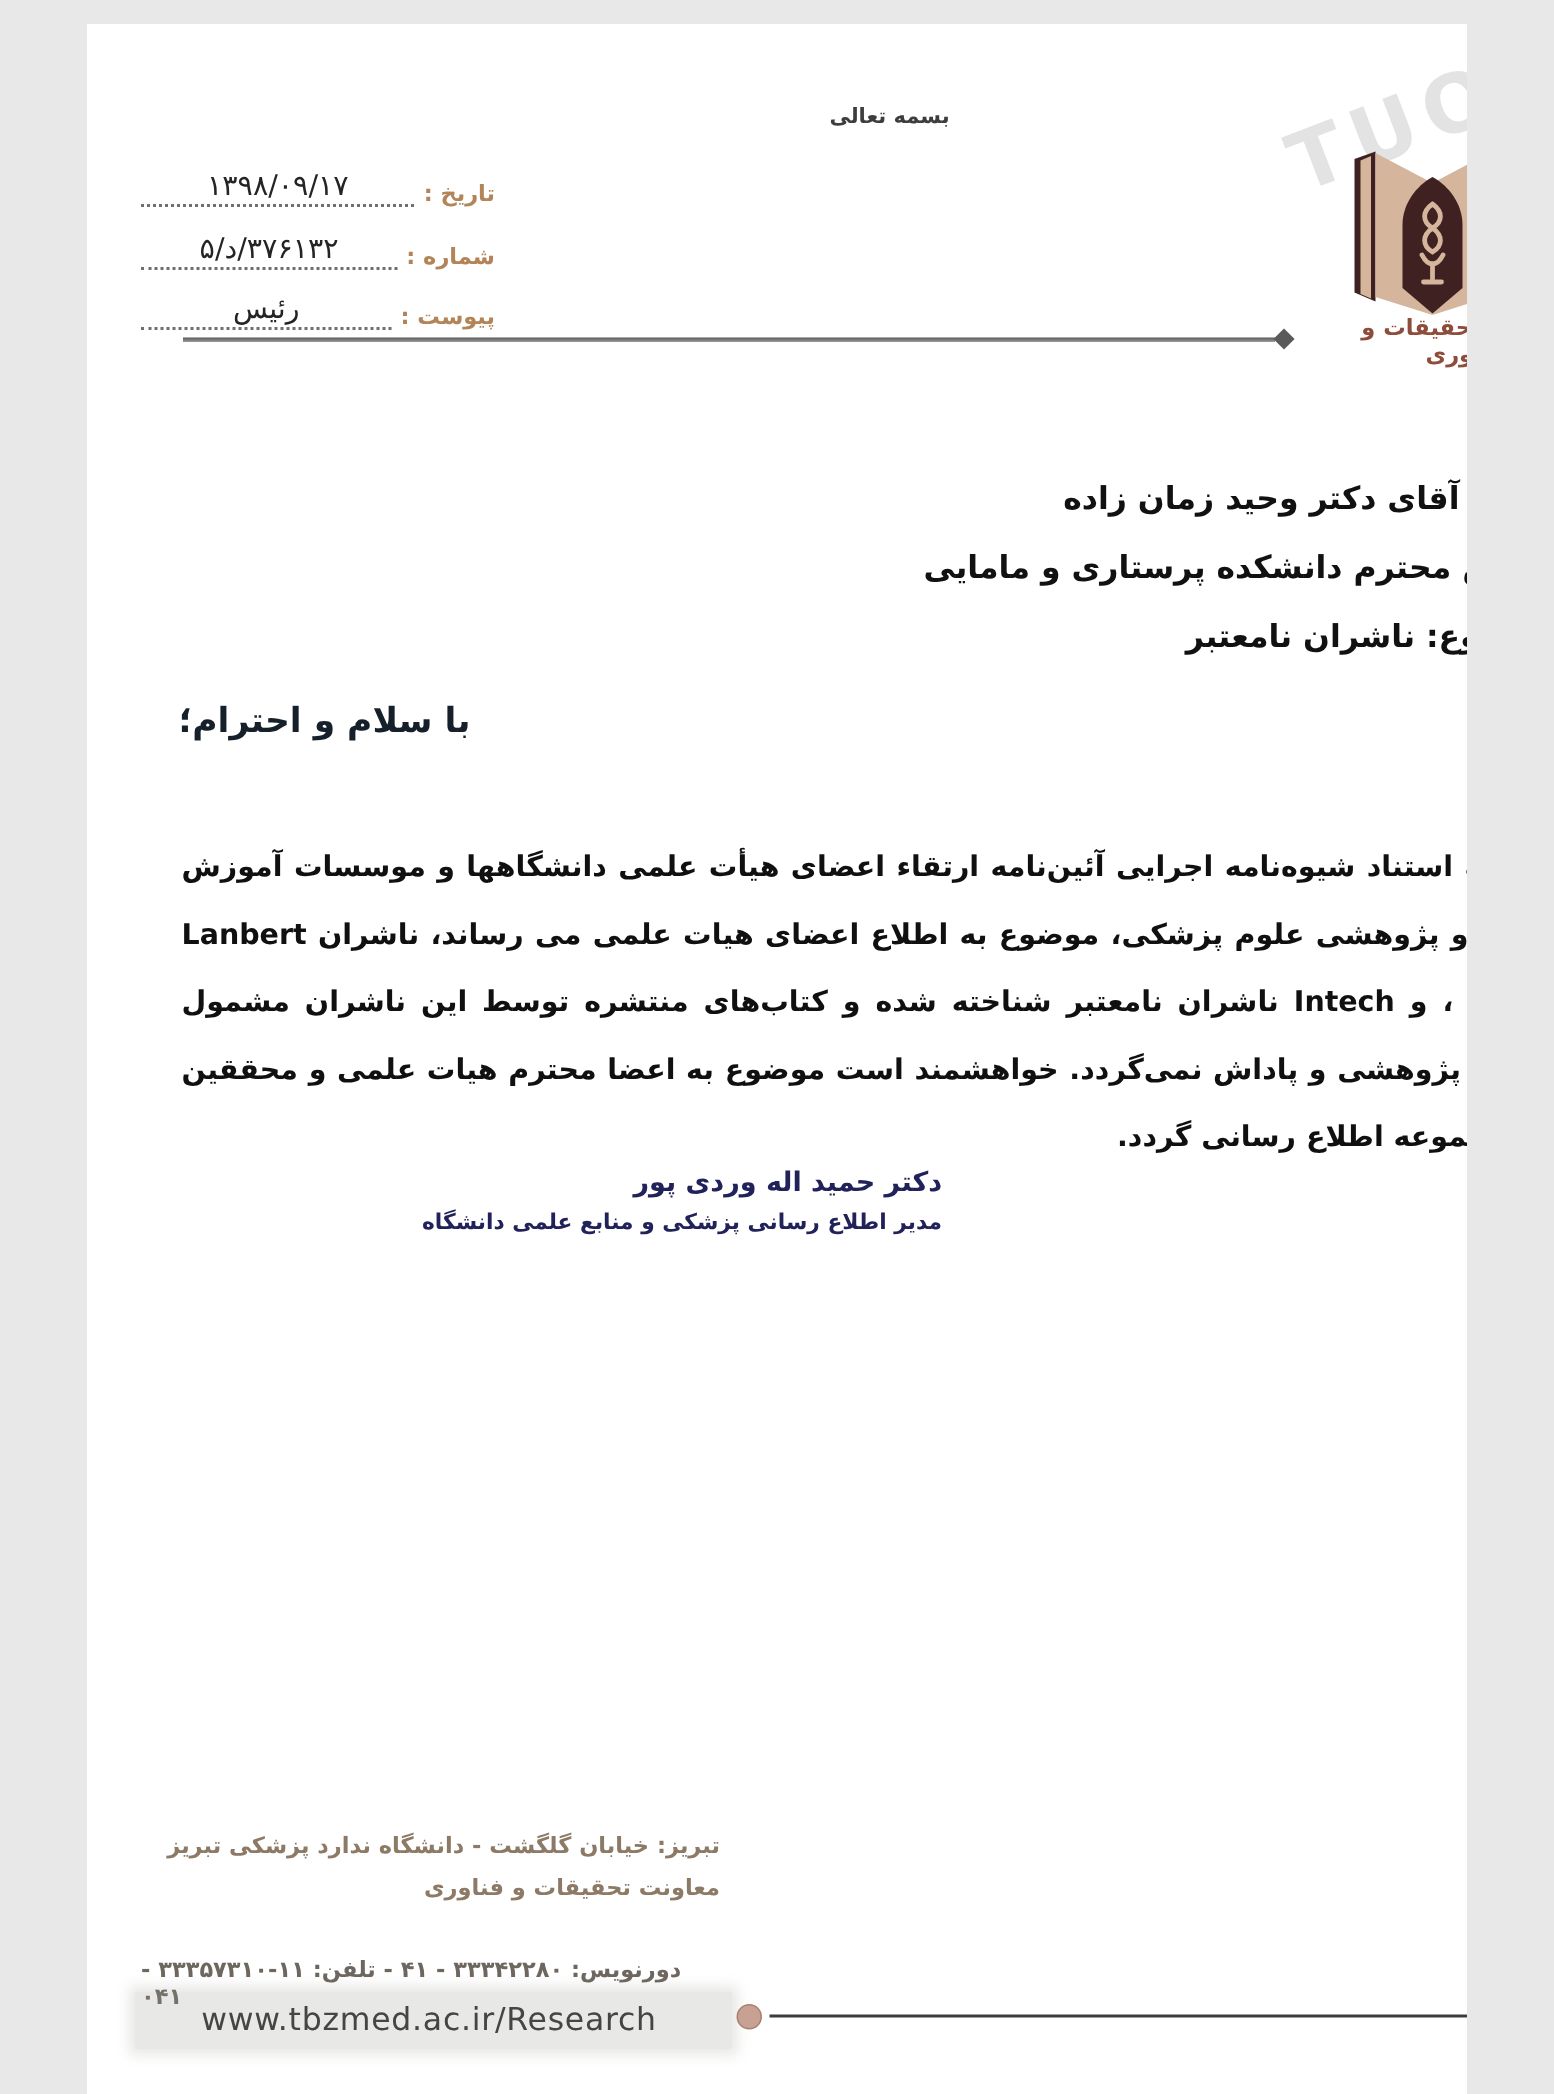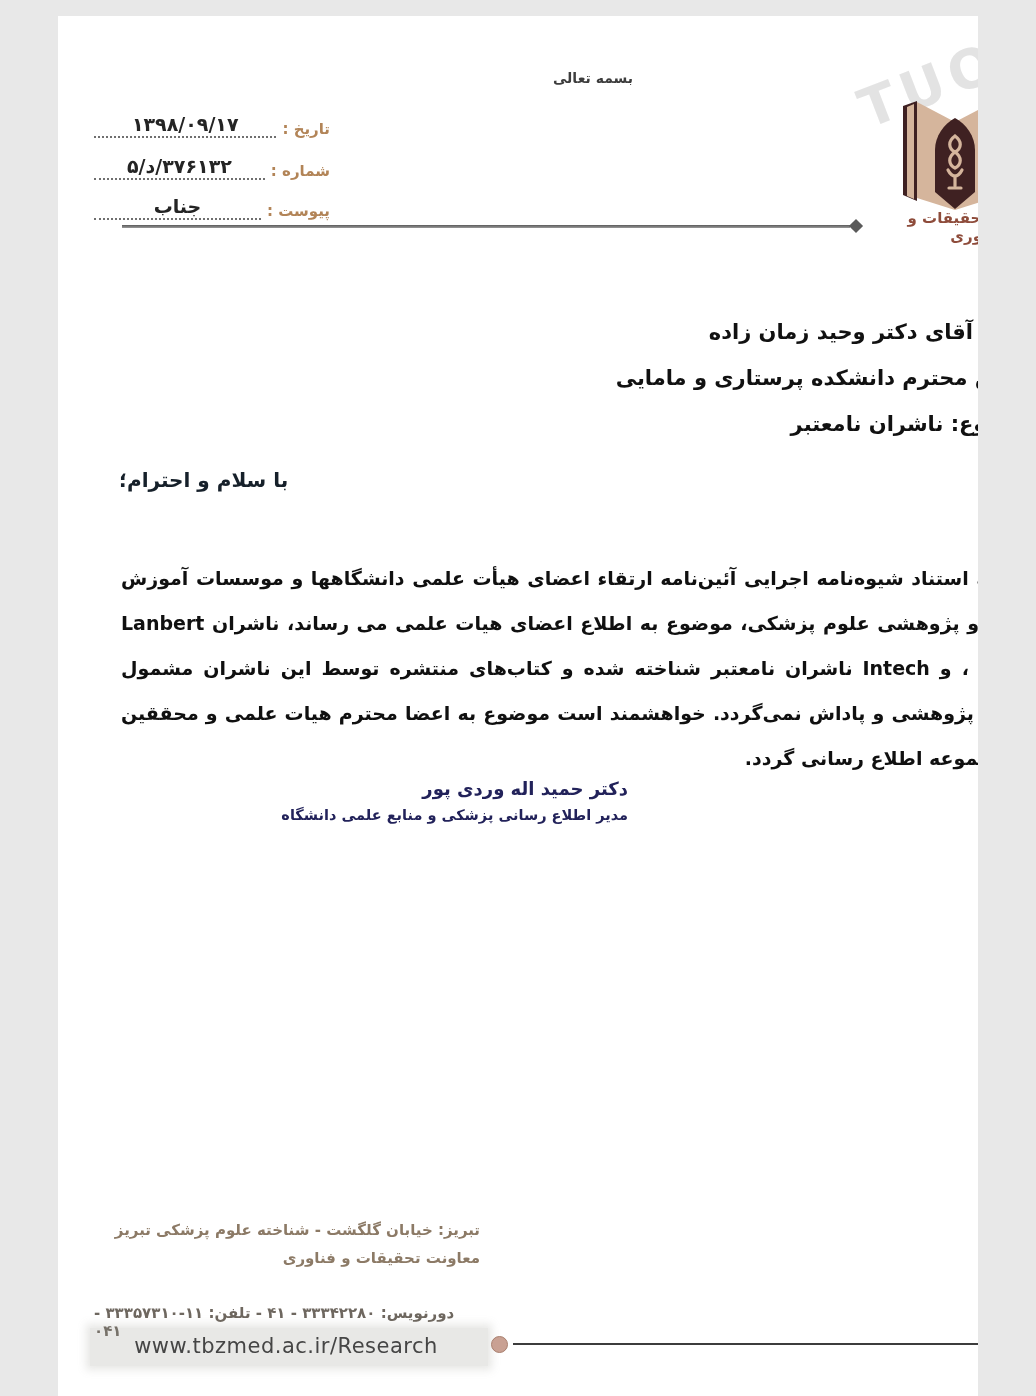--- a/index.html
+++ b/index.html
@@ -27,21 +27,21 @@
   }
   .meta-row.r1 { top:84px; }
   .meta-row.r2 { top:126px; }
   .meta-row.r3 { top:166px; }
   .meta-label {
     font-size:15px; font-weight:bold; color:#b28457;
     padding-right:4px; white-space:nowrap;
   }
   .meta-value {
     flex:1; text-align:center;
-    font-size:19px; font-weight:bold; color:#242424;
+    font-size:19px; font-weight:normal; color:#242424;
     border-bottom:2px dotted #6f6f6f; padding-bottom:1px;
     margin-right:6px;
   }
   .meta-value.num { direction:ltr; unicode-bidi:bidi-override; }
   
   .watermark {
     position:absolute; left:792px; top:66px; width:240px;
     font-size:54px; font-weight:bold; letter-spacing:7px;
     color:#cdcdcd; opacity:.55;
     transform:rotate(-21deg); transform-origin:left top;
@@ -61,21 +61,21 @@
   
   .recipient {
     position:absolute; left:61px; top:293px; width:914px;
     direction:rtl; text-align:right;
     font-size:21px; font-weight:bold; color:#111; line-height:46px;
   }
   
   .greeting {
     position:absolute; left:61px; top:452px; width:798px;
     direction:rtl; text-align:left;
-    font-size:20px; font-weight:bold; color:#16202a;
+    font-size:23px; font-weight:bold; color:#16202a;
   }
   
   .body-par {
     position:absolute; left:63px; top:540px; width:912px;
     direction:rtl; text-align:justify; text-indent:38px;
     font-size:19px; font-weight:bold; color:#101010; line-height:45px;
   }
   
   .signature {
     position:absolute; left:210px; top:762px; width:360px;
@@ -120,21 +120,21 @@
   <div class="meta-row r1">
     <span class="meta-label">تاریخ :</span>
     <span class="meta-value num">۱۳۹۸/۰۹/۱۷</span>
   </div>
   <div class="meta-row r2">
     <span class="meta-label">شماره :</span>
     <span class="meta-value num">۵/د/۳۷۶۱۳۲</span>
   </div>
   <div class="meta-row r3">
     <span class="meta-label">پیوست :</span>
-    <span class="meta-value">جناب</span>
+    <span class="meta-value">رئیس</span>
   </div>
 
   <div class="watermark">TUOMS</div>
 
   <svg class="logo-svg" width="110" height="116" viewBox="0 0 110 116">
 
     <polygon points="3,8 17,3 17,103 3,97" fill="#3f2122"></polygon>
     <polygon points="107,8 93,3 93,103 107,97" fill="#3f2122"></polygon>
     <polygon points="7,9 14,6 14,101 7,98" fill="#d5b59c"></polygon>
     <polygon points="103,9 96,6 96,101 103,98" fill="#d5b59c"></polygon>
@@ -167,21 +167,21 @@
   <div class="greeting">با سلام و احترام؛</div>
 
   <div class="body-par">به استناد شیوه‌نامه اجرایی آئین‌نامه ارتقاء اعضای هیأت علمی دانشگاهها و موسسات آموزش عالی و پژوهشی علوم پزشکی، موضوع به اطلاع اعضای هیات علمی می رساند، ناشران Lanbert ، Nova و Intech ناشران نامعتبر شناخته شده و کتاب‌های منتشره توسط این ناشران مشمول امتیاز پژوهشی و پاداش نمی‌گردد. خواهشمند است موضوع به اعضا محترم هیات علمی و محققین آن مجموعه اطلاع رسانی گردد.</div>
 
   <div class="signature">
     <div class="sig-name">دکتر حمید اله وردی پور</div>
     <div class="sig-title">مدیر اطلاع رسانی پزشکی و منابع علمی دانشگاه</div>
   </div>
 
   <div class="footer-addr">
-    <div>تبریز: خیابان گلگشت - شناخته علوم پزشکی تبریز</div>
+    <div>تبریز: خیابان گلگشت - دانشگاه ندارد پزشکی تبریز</div>
     <div>معاونت تحقیقات و فناوری</div>
   </div>
   <div class="footer-contact">دورنویس: ۳۳۳۴۲۲۸۰ - ۴۱ - تلفن: ۱۱-۳۳۳۵۷۳۱۰ - ۰۴۱</div>
 
   <div class="url-bar">
     <span class="url-text">www.tbzmed.ac.ir/Research</span>
   </div>
   <div class="footer-bullet"></div>
   <div class="frule"></div>
 

